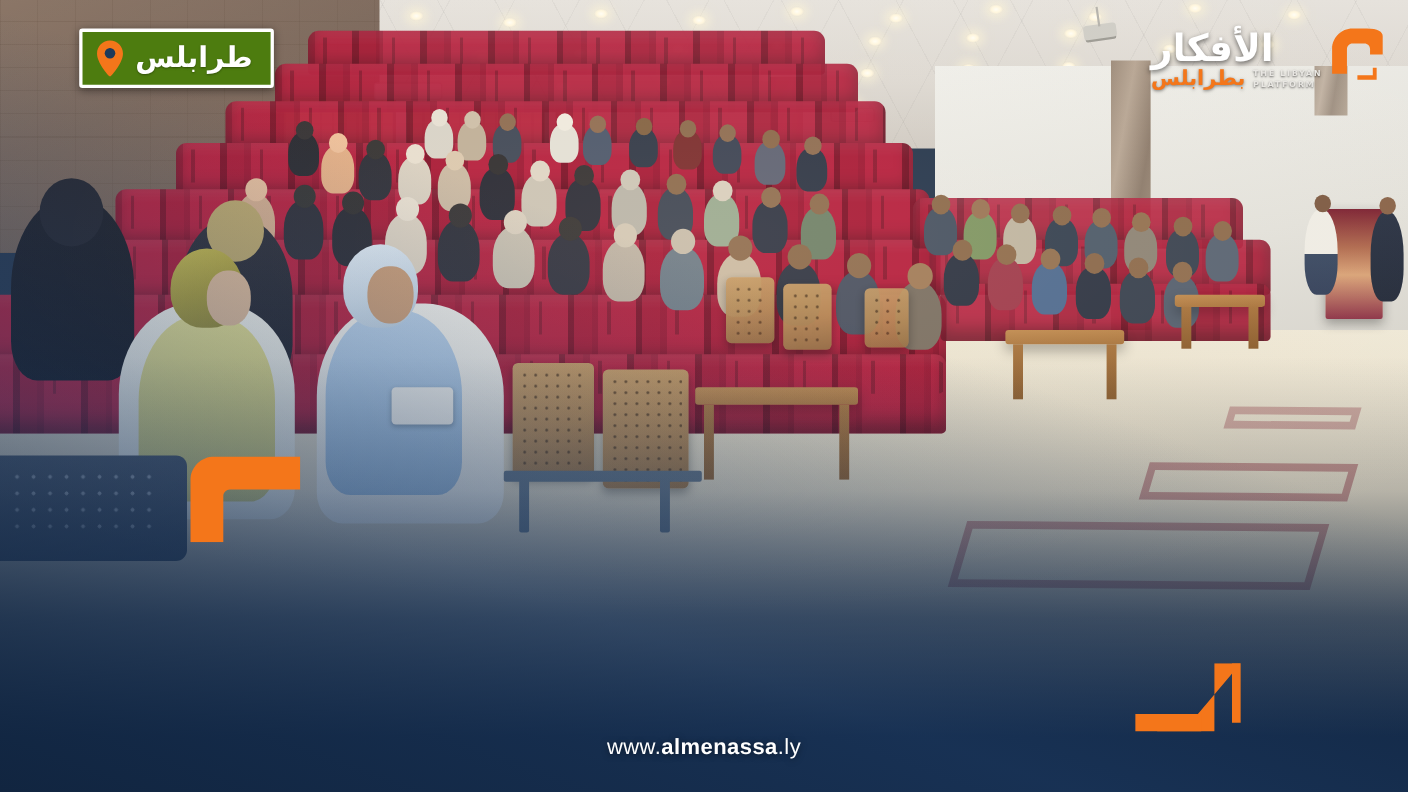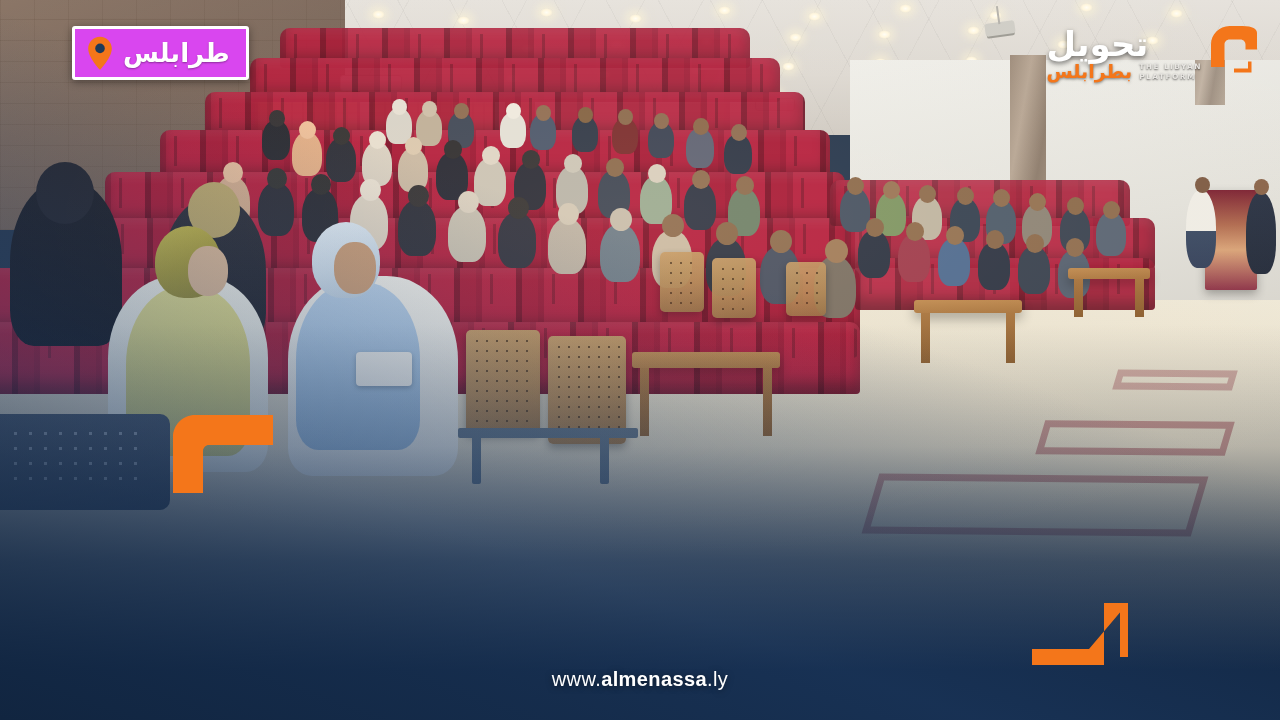--- a/index.html
+++ b/index.html
@@ -178,21 +178,21 @@
   .photo-tint{
     position:absolute; inset:0;
     background:linear-gradient(200deg, rgba(30,60,100,0) 40%, rgba(32,64,108,.45) 70%, rgba(17,37,64,.9) 100%);
   }
 
   
   .location-badge{
     position:absolute; left:72px; top:26px;
     display:flex; align-items:center; gap:10px;
     padding:7px 16px 7px 12px;
-    background:#d946ef;
+    background:#4d7c0f;
     border:3px solid #ffffff;
     border-radius:3px;
     box-shadow:0 2px 8px rgba(0,0,0,.4);
   }
   .pin-icon{ width:26px; height:34px; display:block; flex:0 0 auto; }
   .badge-text{
     color:#ffffff; font-size:26px; font-weight:700; line-height:1;
     direction:rtl; letter-spacing:.5px;
     text-shadow:0 1px 2px rgba(0,0,0,.35);
   }
@@ -485,21 +485,21 @@
     </svg>
     <span class="badge-text">طرابلس</span>
   </div>
 
   <div class="logo">
     <svg class="logo-mark" viewBox="0 0 56 62">
       <path d="M52 6v16.5h-11.5V17.5c0-2.8-2.3-5-5-5H24.5C21.7 12.5 19.5 14.8 19.5 17.5V40H6V17.5C6 7.3 14.3 -1 24.5 -1h13C47.7 -1 52 2 52 6z" transform="translate(-1,7)" fill="#f4761a"></path>
       <path d="M42 41.5h3.5v11H28v-4h14z" fill="#f4761a"></path>
     </svg>
     <div class="logo-text-col">
-      <div class="logo-ar-main">تحويل</div>
+      <div class="logo-ar-main">الأفكار</div>
       <div class="logo-sub-row">
         <div class="logo-en">
           <div>THE LIBYAN</div>
           <div>PLATFORM</div>
         </div>
         <div class="logo-ar-sub">بطرابلس</div>
       </div>
     </div>
   </div>
 

